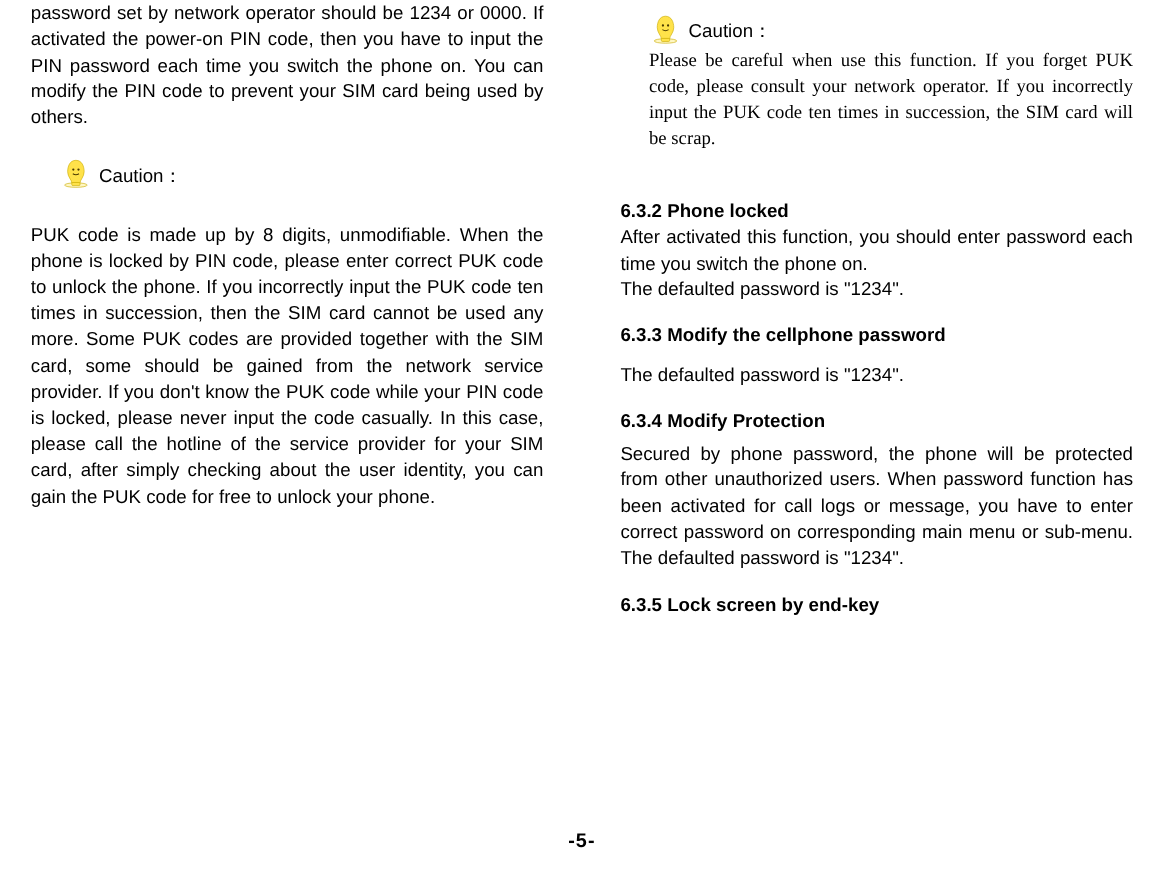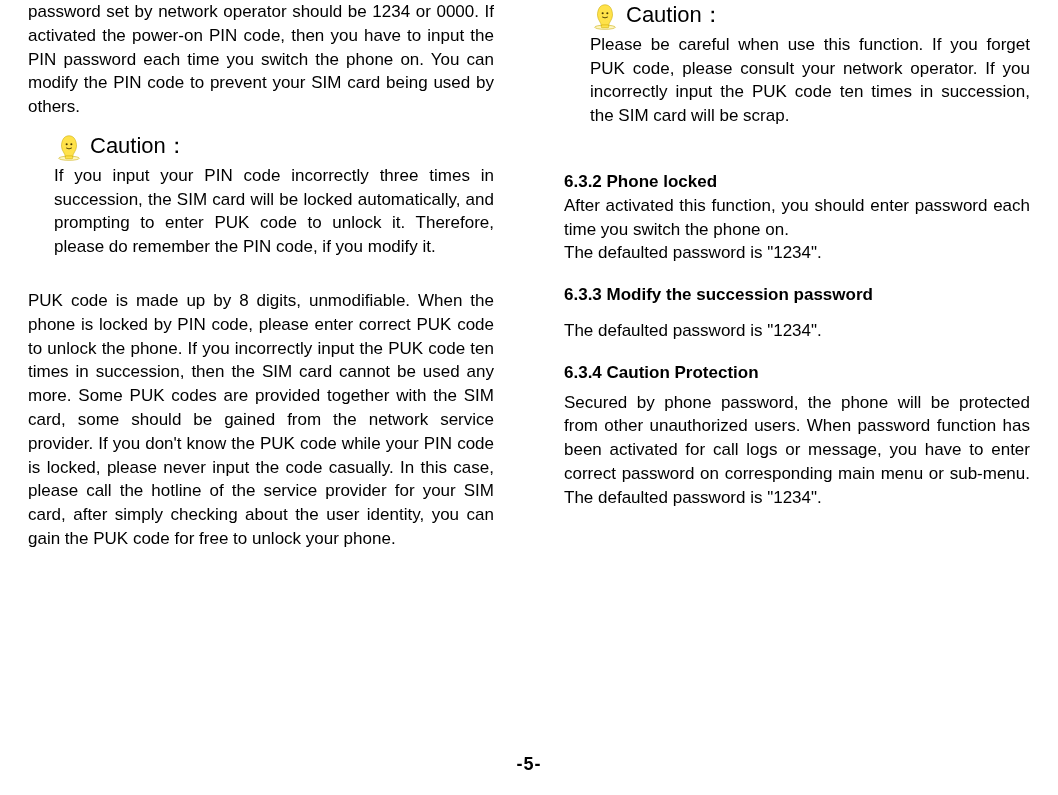--- a/index.html
+++ b/index.html
@@ -39,24 +39,26 @@
     align-items: flex-end;
     margin-bottom: 2px;
   }
   .caution-icon {
     width: 30px;
     height: 30px;
     margin-right: 6px;
     flex-shrink: 0;
   }
   .caution-label {
-    font-size: 22px;
+    font-size: 17px;
+    margin-top: 17px;
   }
   .caution-text {
     text-align: justify;
+    font-family: Liberation Serif, serif;
   }
   .section-heading {
     font-weight: bold;
     margin-top: 12px;
   }
   .spacer {
     height: 18px;
   }
   .spacer-sm {
     height: 6px;
@@ -86,21 +88,20 @@
             <ellipse cx="16" cy="28" rx="11" ry="2.2" fill="#fff7c2" stroke="#c9aa00" stroke-width="0.6"></ellipse>
             <path d="M16 4 C10 4 8 10 8 15 C8 20 12 23 12 26 L20 26 C20 23 24 20 24 15 C24 10 22 4 16 4 Z" fill="#ffe24a" stroke="#c9aa00" stroke-width="0.6"></path>
             <rect x="12" y="25.5" width="8" height="3" rx="1" fill="#ffe24a" stroke="#c9aa00" stroke-width="0.6"></rect>
             <circle cx="13.5" cy="13" r="1.1" fill="#4a3a00"></circle>
             <circle cx="18.5" cy="13" r="1.1" fill="#4a3a00"></circle>
             <path d="M13 17 Q16 19 19 17" stroke="#4a3a00" stroke-width="1" fill="none"></path>
           </svg>
         </span>
         <span class="caution-label">Caution：</span>
       </div>
-      <p class="caution-text">If you input your PIN code incorrectly three times in succession, the SIM card will be locked automatically, and prompting to enter PUK code to unlock it. Therefore, please do remember the PIN code, if you modify it.</p>
     </div>
 
     <div class="spacer"></div>
 
     <p>PUK code is made up by 8 digits, unmodifiable. When the phone is locked by PIN code, please enter correct PUK code to unlock the phone. If you incorrectly input the PUK code ten times in succession, then the SIM card cannot be used any more. Some PUK codes are provided together with the SIM card, some should be gained from the network service provider. If you don't know the PUK code while your PIN code is locked, please never input the code casually. In this case, please call the hotline of the service provider for your SIM card, after simply checking about the user identity, you can gain the PUK code for free to unlock your phone.</p>
   </div>
 
   <div class="column">
     <div class="caution-block" style="margin-top:0;">
       <div class="caution-header">
@@ -118,25 +119,26 @@
       </div>
       <p class="caution-text">Please be careful when use this function. If you forget PUK code, please consult your network operator. If you incorrectly input the PUK code ten times in succession, the SIM card will be scrap.</p>
     </div>
 
     <div class="spacer"></div>
 
     <p class="section-heading">6.3.2 Phone locked</p>
     <p>After activated this function, you should enter password each time you switch the phone on.</p>
     <p>The defaulted password is "1234".</p>
     <div class="spacer-sm"></div>
-    <p class="section-heading">6.3.3 Modify the succession password</p>
+    <p class="section-heading">6.3.3 Modify the cellphone password</p>
     <div class="spacer-sm"></div>
     <div class="spacer-sm"></div>
     <p>The defaulted password is "1234".</p>
     <div class="spacer-sm"></div>
-    <p class="section-heading">6.3.4 Caution Protection</p>
+    <p class="section-heading">6.3.4 Modify Protection</p>
     <div class="spacer-sm"></div>
     <p>Secured by phone password, the phone will be protected from other unauthorized users. When password function has been activated for call logs or message, you have to enter correct password on corresponding main menu or sub-menu. The defaulted password is "1234".</p>
     <div class="spacer-sm"></div>
+    <p class="section-heading">6.3.5 Lock screen by end-key</p>
   </div>
 </div>
 
 <div class="page-number">-5-</div>
 
 </body></html>

